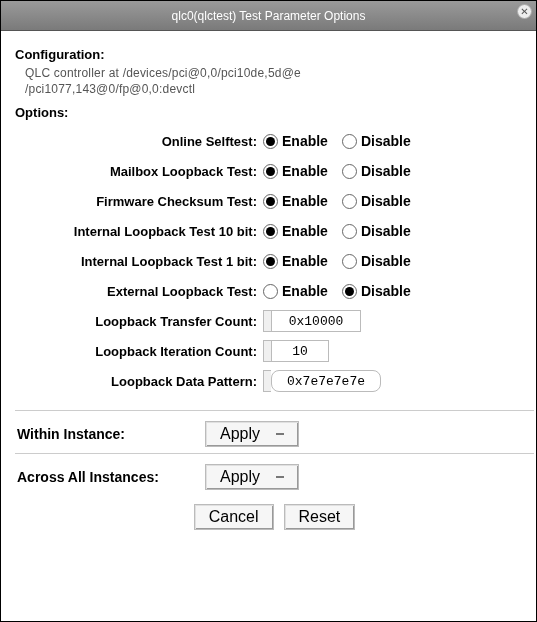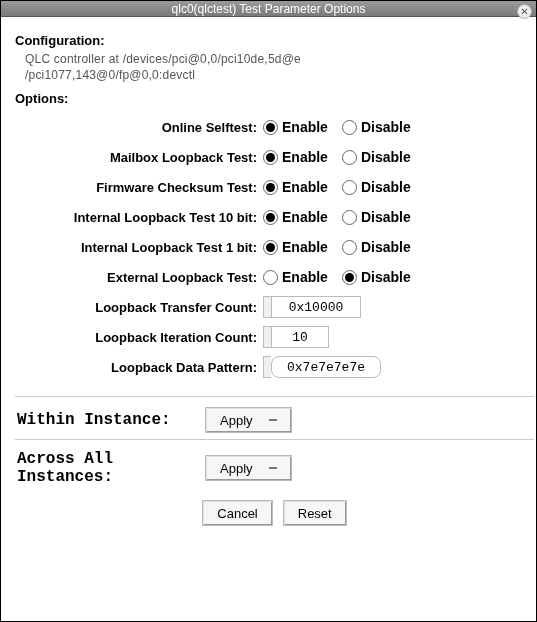--- a/index.html
+++ b/index.html
@@ -15,21 +15,21 @@
   }
   .window {
     width: 537px;
     height: 622px;
     border: 1px solid #000;
     display: flex;
     flex-direction: column;
     background: #fff;
   }
   .titlebar {
-    height: 16px;
+    height: 30px;
     background: linear-gradient(#9a9a9a, #7a7a7a);
     border-bottom: 1px solid #555;
     display: flex;
     align-items: center;
     justify-content: center;
     position: relative;
     color: #fff;
     font-size: 12px;
     text-align: center;
   }
@@ -139,32 +139,31 @@
     border-top: 1px solid #ccc;
     margin: 6px 0 6px 0;
   }
   .apply-row {
     display: flex;
     align-items: center;
     margin: 10px 0 4px 0;
   }
   .apply-label {
     font-weight: bold;
-    font-size: 16px;
+    font-size: 14px;
     width: 190px;
     padding-left: 2px;
-    font-family: Liberation Mono, monospace;
   }
   .btn {
     height: 26px;
     padding: 0 14px;
     background: #f6f6f6;
     border: 1px solid #bbb;
     font-family: inherit;
-    font-size: 13px;
+    font-size: 16px;
     display: inline-flex;
     align-items: center;
     cursor: pointer;
     box-shadow: 1px 1px 0 #e0e0e0 inset, -1px -1px 0 #999 inset;
     gap: 16px;
   }
   .btn .menumark {
     width: 8px; height: 2px; background:#777;
   }
   .bottom-buttons {

